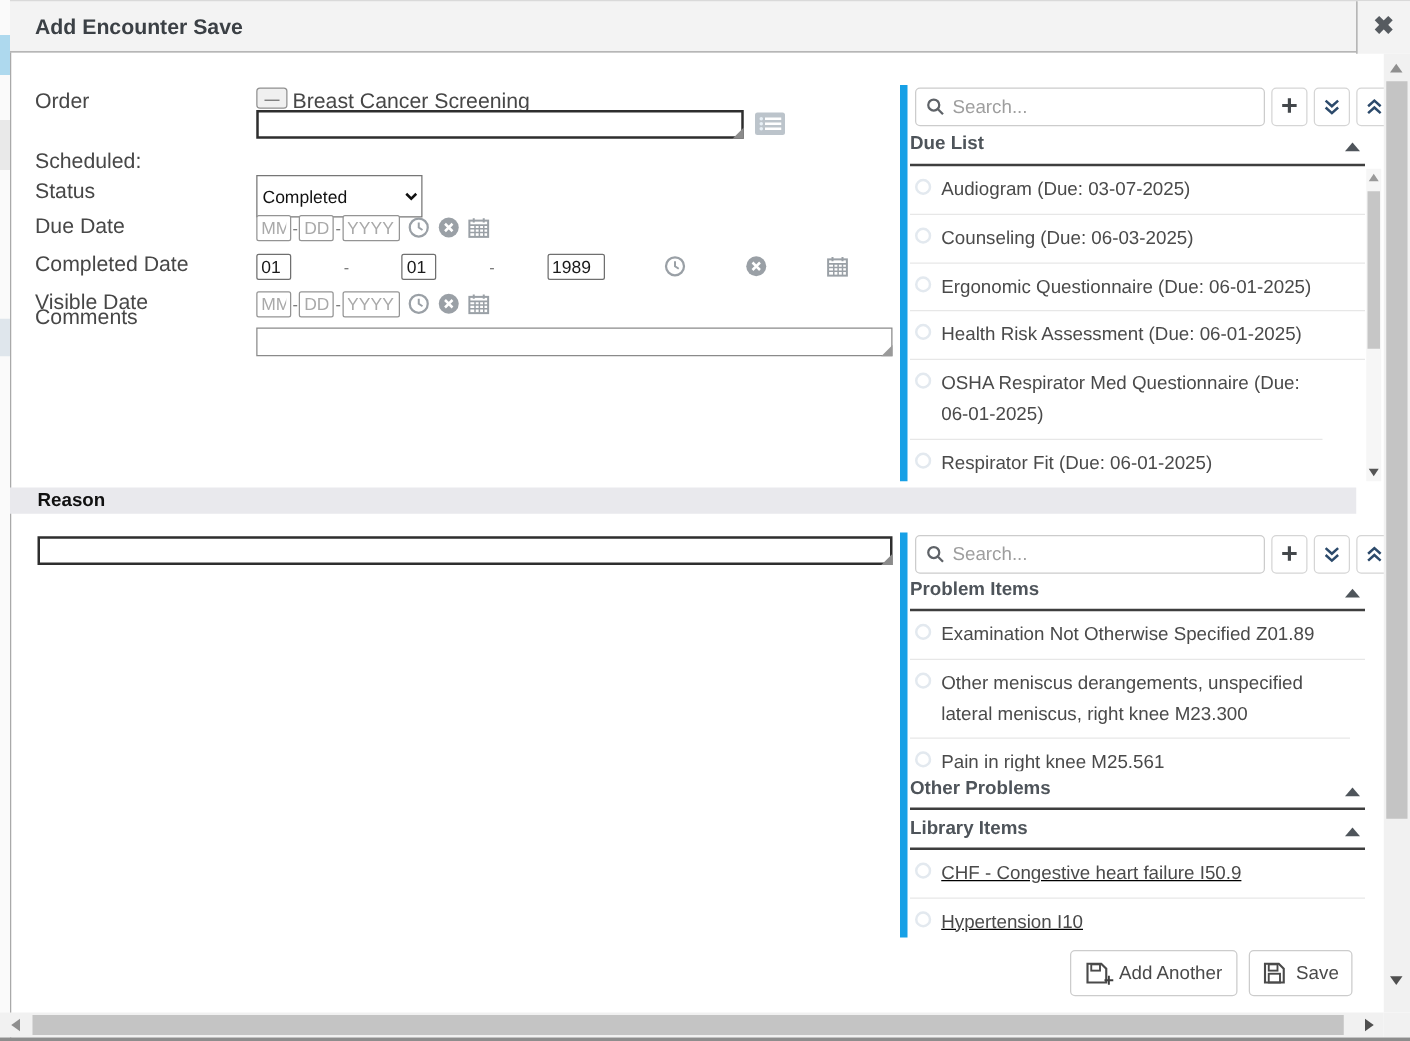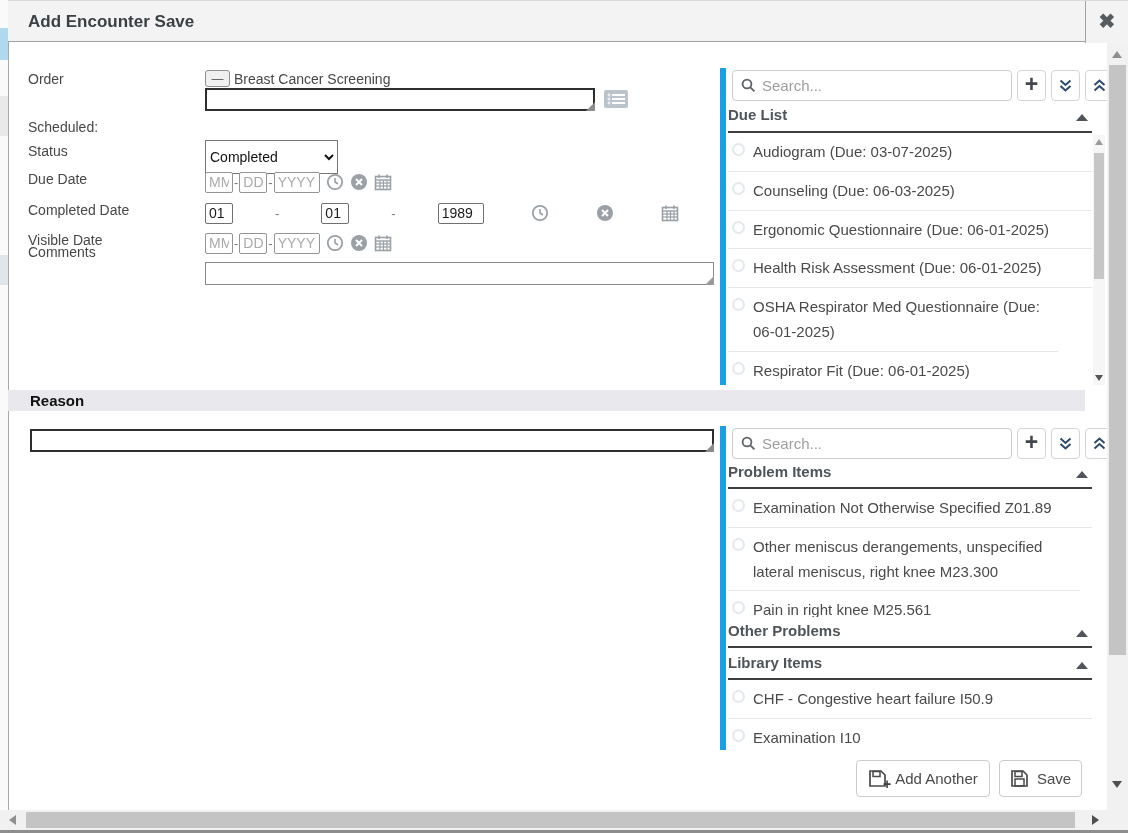--- a/index.html
+++ b/index.html
@@ -13,21 +13,21 @@
   .page-edge .frag2 { position:absolute; left:0; top:96px; width:8px; height:40px; background:#e9e9e9; }
   .page-edge .frag3 { position:absolute; left:0; top:255px; width:8px; height:30px; background:#dfe6ec; }
 
   .dialog { position:absolute; left:8px; top:0; width:1120px; height:833px; background:#fff; border-left:1px solid #a9a9a9; }
 
   
   .titlebar { position:absolute; left:8px; top:0; width:1120px; height:42px; background:#f3f3f3; border-bottom:1px solid #a2a2a2; border-top:1px solid #d9d9d9; }
   .titlebar .title { position:absolute; left:20px; top:11px; font-size:17px; font-weight:bold; color:#3b4045; }
   .close-btn { position:absolute; right:0; top:0; width:43px; height:42px; border-left:1px solid #a2a2a2; background:#f3f3f3; color:#565b60; font-size:20px; font-weight:bold; text-align:center; line-height:40px; cursor:pointer; }
 
-  .label { position:absolute; font-size:14px; color:#474747; }
+  .label { position:absolute; font-size:17px; color:#474747; }
 
   
   .mini-btn { position:absolute; width:25px; height:17px; background:#f0f0f0; border:1px solid #8f8f8f; border-radius:3px; font-size:12px; line-height:14px; text-align:center; color:#555; }
   .order-input, .reason-input { position:absolute; border:2px solid #2e2e2e; background:#fff; font-size:14px; padding:1px 4px; resize:none; overflow:hidden; font-family:"Liberation Sans",sans-serif; }
   .grip { position:absolute; width:0; height:0; border-left:9px solid transparent; border-bottom:9px solid #8b8b8b; }
 
   select.status { position:absolute; left:205px; top:140px; width:133px; height:34px; font-size:14px; color:#111; border:1px solid #767676; background:#fff; font-family:"Liberation Sans",sans-serif; }
 
   
   .dategroup { position:absolute; left:205px; height:22px; display:flex; align-items:center; }
@@ -345,28 +345,28 @@
       </div>
     </div>
     <div class="sec-header" style="top:196px; height:26px;">
       <span>Other Problems</span>
       <span class="caret"></span>
     </div>
     <div class="sec-header" style="top:228px; height:26px;">
       <span>Library Items</span>
       <span class="caret"></span>
     </div>
-    <div class="rows" style="top:254px; height:70px;">
+    <div class="rows" style="top:254px; height:70px;text-decoration:underline;">
       <div class="row-item">
         <span class="radio-circle"></span>
         <span class="row-text">CHF - Congestive heart failure I50.9</span>
       </div>
       <div class="row-item">
         <span class="radio-circle"></span>
-        <span class="row-text">Examination I10</span>
+        <span class="row-text">Hypertension I10</span>
       </div>
     </div>
   </div>
 
   <div class="footer-btn" style="left:856px; width:134px;">
     <span style="position:relative; display:inline-flex;">
       <svg width="19" height="19" viewBox="0 0 19 19">
         <path d="M2 2 H13 L17 6 V17 H2 Z" fill="none" stroke="#4a4a4a" stroke-width="1.7"></path>
         <rect x="5" y="2.5" width="7" height="5" fill="none" stroke="#4a4a4a" stroke-width="1.5"></rect>
       </svg>

